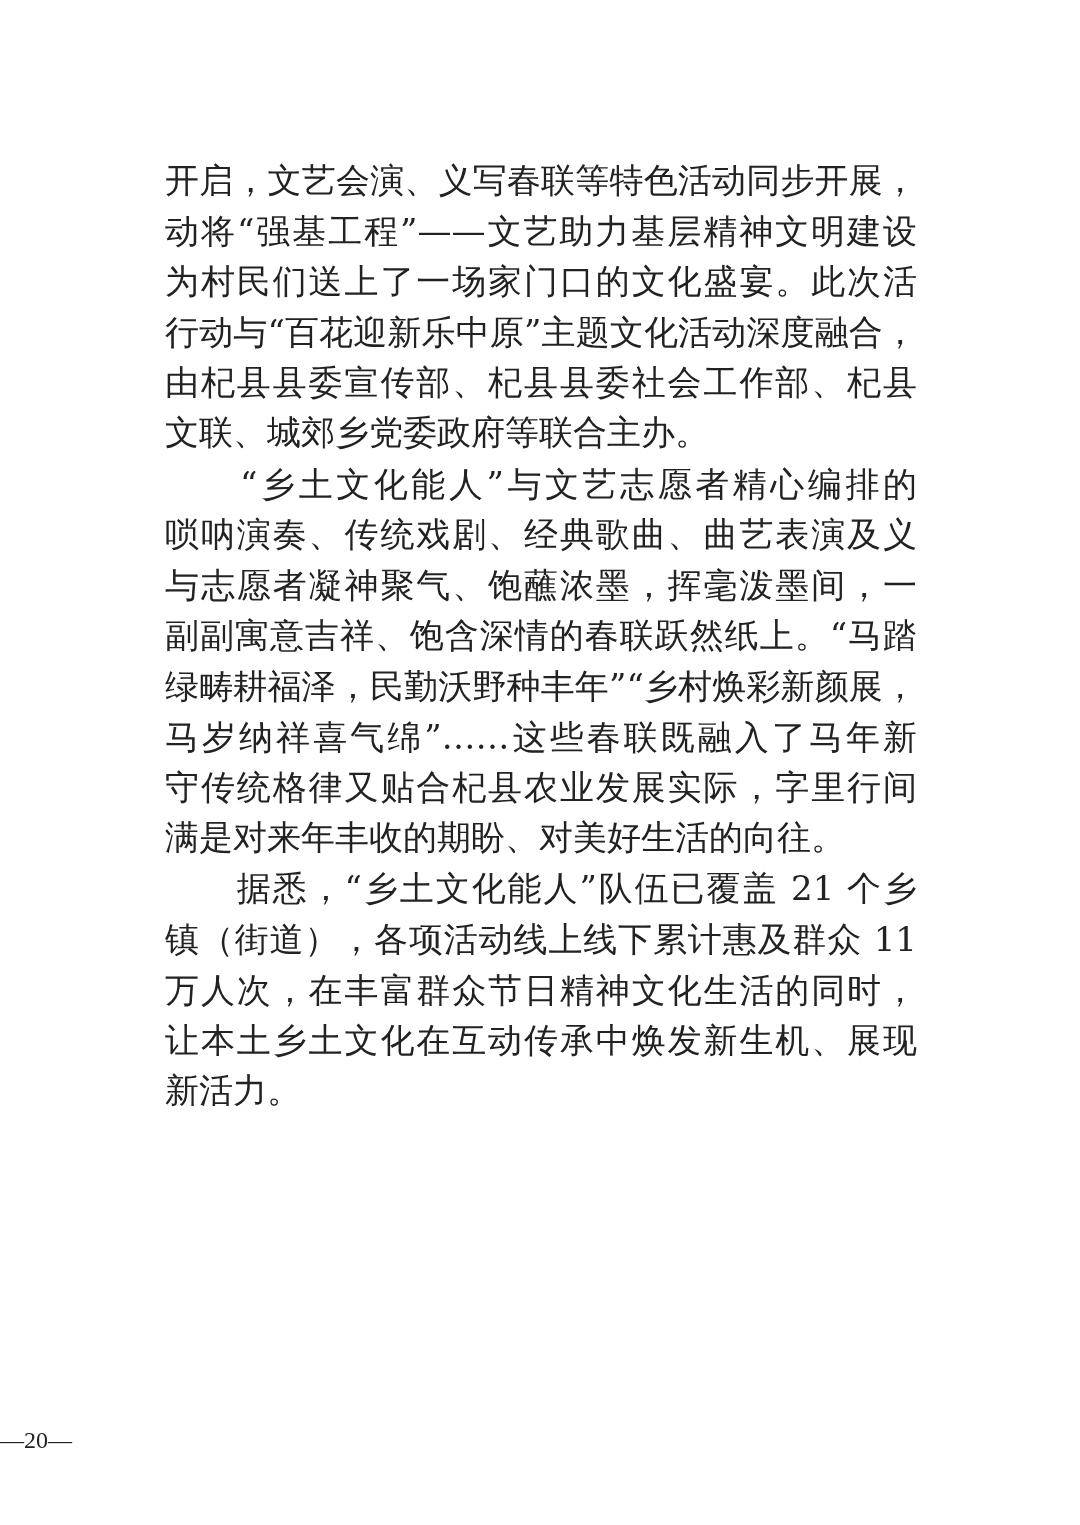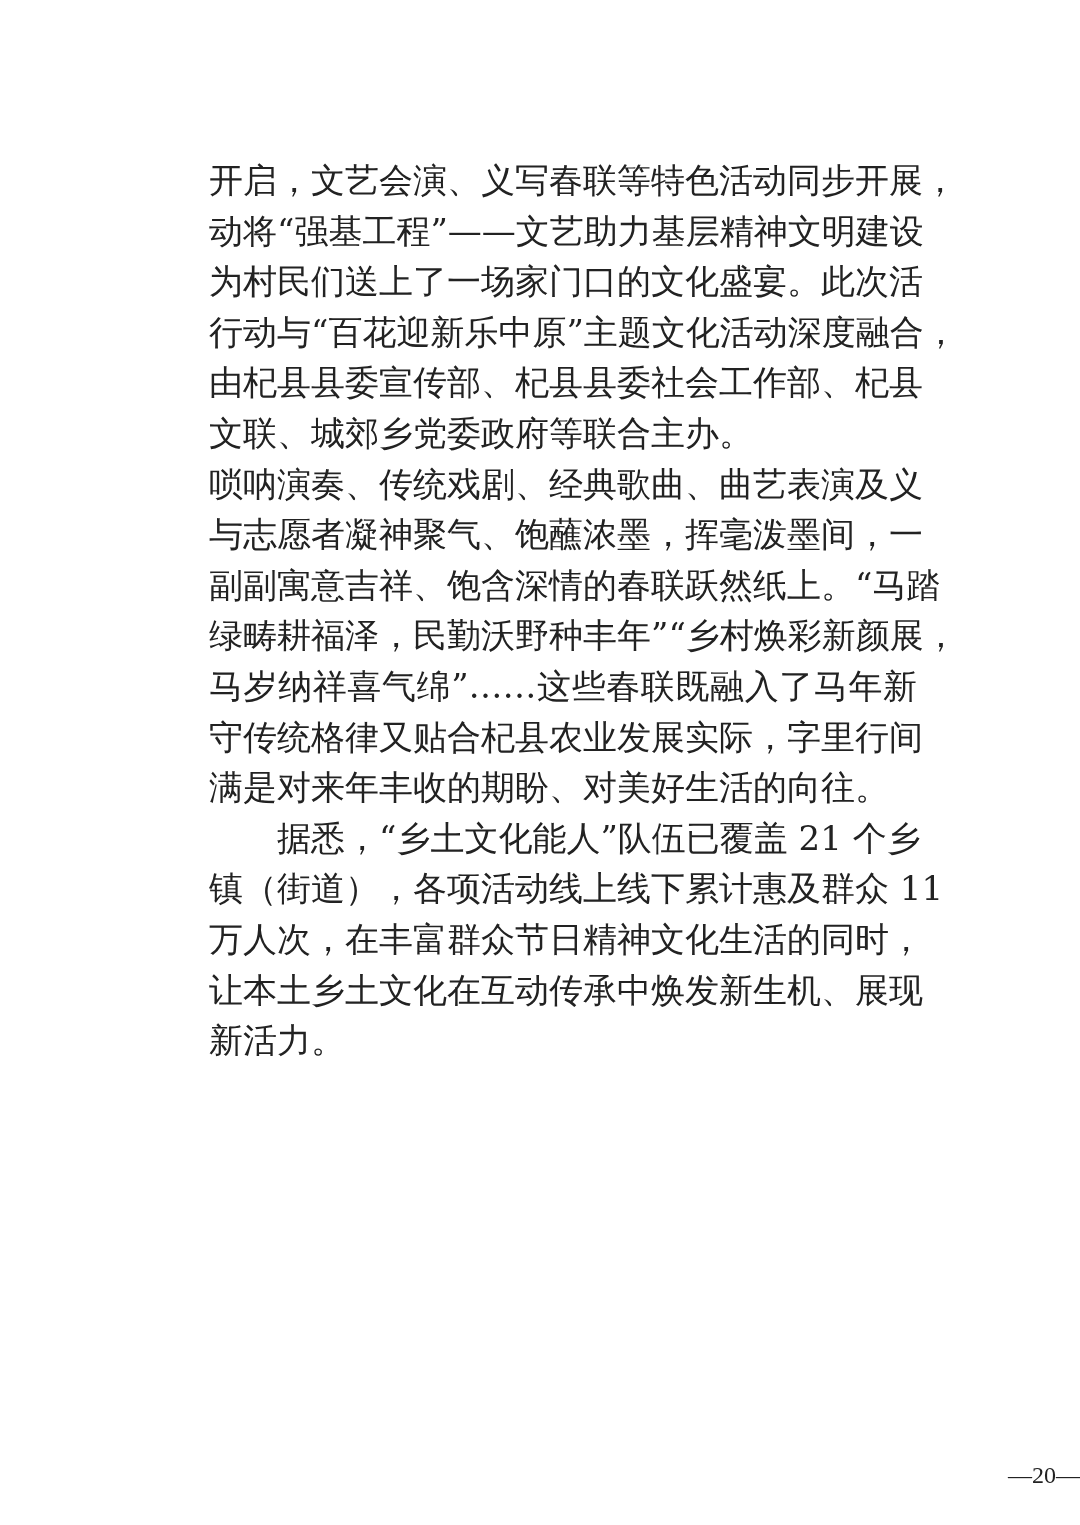--- a/index.html
+++ b/index.html
@@ -1,41 +1,42 @@
 <!DOCTYPE html>
 <html><head>
 <meta charset="utf-8">
 <style>
   html, body { margin: 0; padding: 0; background: #ffffff; }
   body { width: 1080px; height: 1525px; position: relative; overflow: hidden;
          font-family: "DejaVu Serif", "Liberation Serif", serif; color: #222; }
   .page { position: absolute; left: 0; top: 0; width: 1080px; height: 1525px; background: #fff; }
   .body-text { position: absolute; left: 165px; top: 155px; width: 752px; }
   .line { height: 50.6px; line-height: 50.6px; font-size: 34px; white-space: nowrap;
-          text-align: justify; text-align-last: justify; letter-spacing: 0; margin-left: 44px; }
-  .line.last { text-align-last: left; }
-  .footer { position: absolute; left: 0; width: 1080px; top: 1462px; text-align: right;
+          text-align: justify; text-align-last: justify; letter-spacing: 0; }
+  .line.last { text-align-last: left; font-family: Liberation Serif, serif; }
+  .footer { position: absolute; left: 0; width: 1080px; top: 1427px; text-align: left;
             font-size: 24px; font-family: "Liberation Serif", serif; color: #222; }
 </style>
 </head>
 <body>
 
 <div class="page">
   <div class="body-text">
 
     <div>
       <div class="line">开启，文艺会演、义写春联等特色活动同步开展，</div>
       <div class="line">动将“强基工程”——文艺助力基层精神文明建设</div>
       <div class="line">为村民们送上了一场家门口的文化盛宴。此次活</div>
       <div class="line">行动与“百花迎新乐中原”主题文化活动深度融合，</div>
       <div class="line">由杞县县委宣传部、杞县县委社会工作部、杞县</div>
       <div class="line last">文联、城郊乡党委政府等联合主办。</div>
     </div>
 
     <div>
+      <div class="line">　　“乡土文化能人”与文艺志愿者精心编排的</div>
       <div class="line">唢呐演奏、传统戏剧、经典歌曲、曲艺表演及义</div>
       <div class="line">与志愿者凝神聚气、饱蘸浓墨，挥毫泼墨间，一</div>
       <div class="line">副副寓意吉祥、饱含深情的春联跃然纸上。“马踏</div>
       <div class="line">绿畴耕福泽，民勤沃野种丰年”“乡村焕彩新颜展，</div>
       <div class="line">马岁纳祥喜气绵”……这些春联既融入了马年新</div>
       <div class="line">守传统格律又贴合杞县农业发展实际，字里行间</div>
       <div class="line last">满是对来年丰收的期盼、对美好生活的向往。</div>
     </div>
 
     <div>

